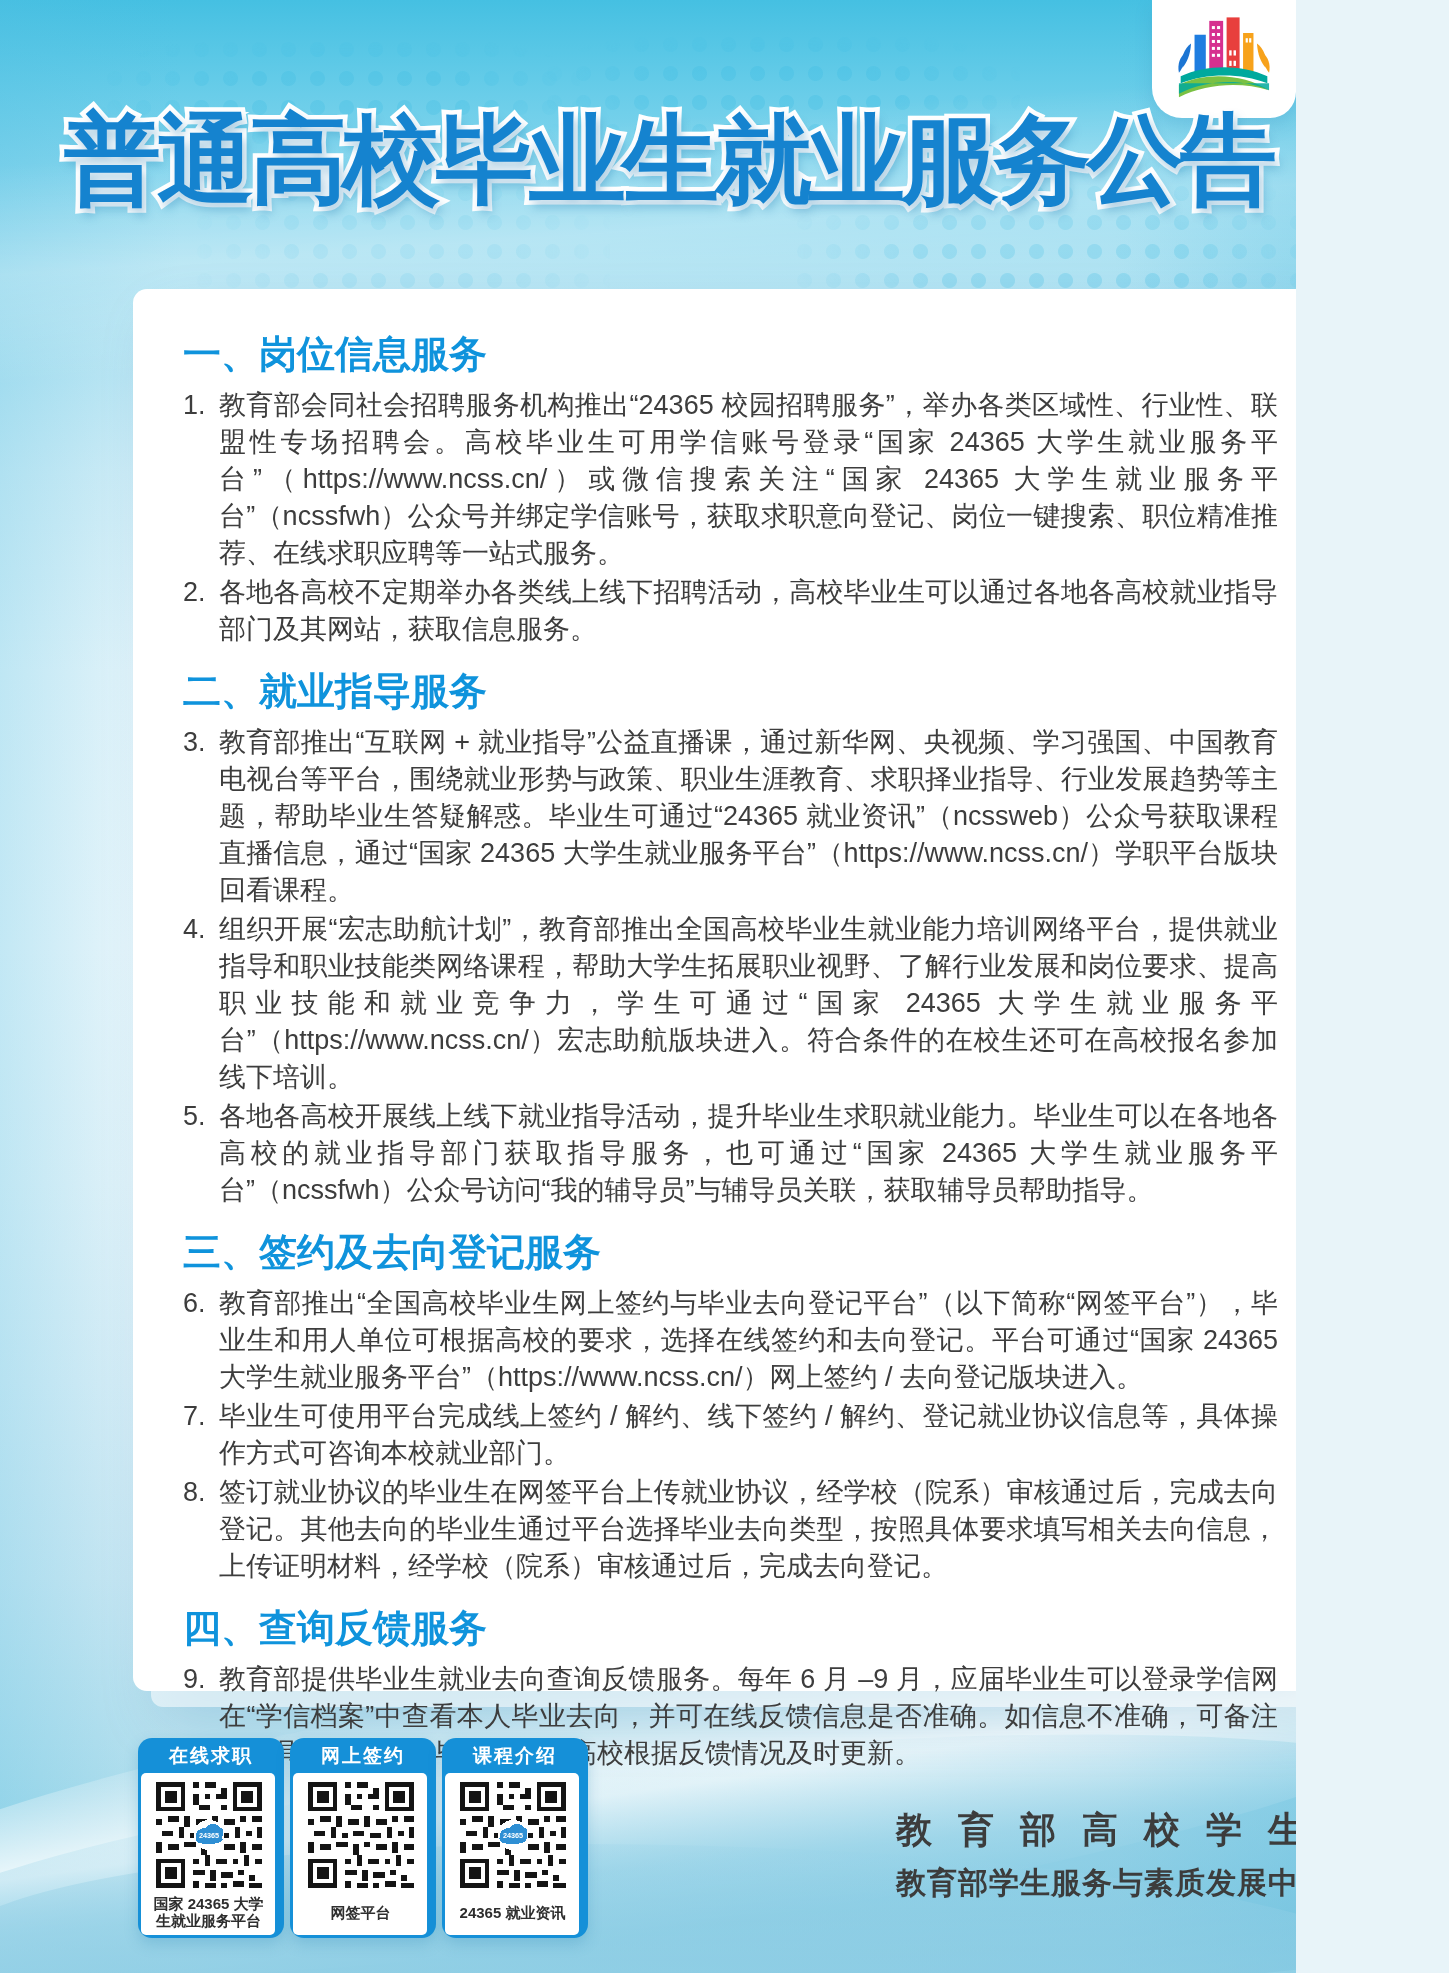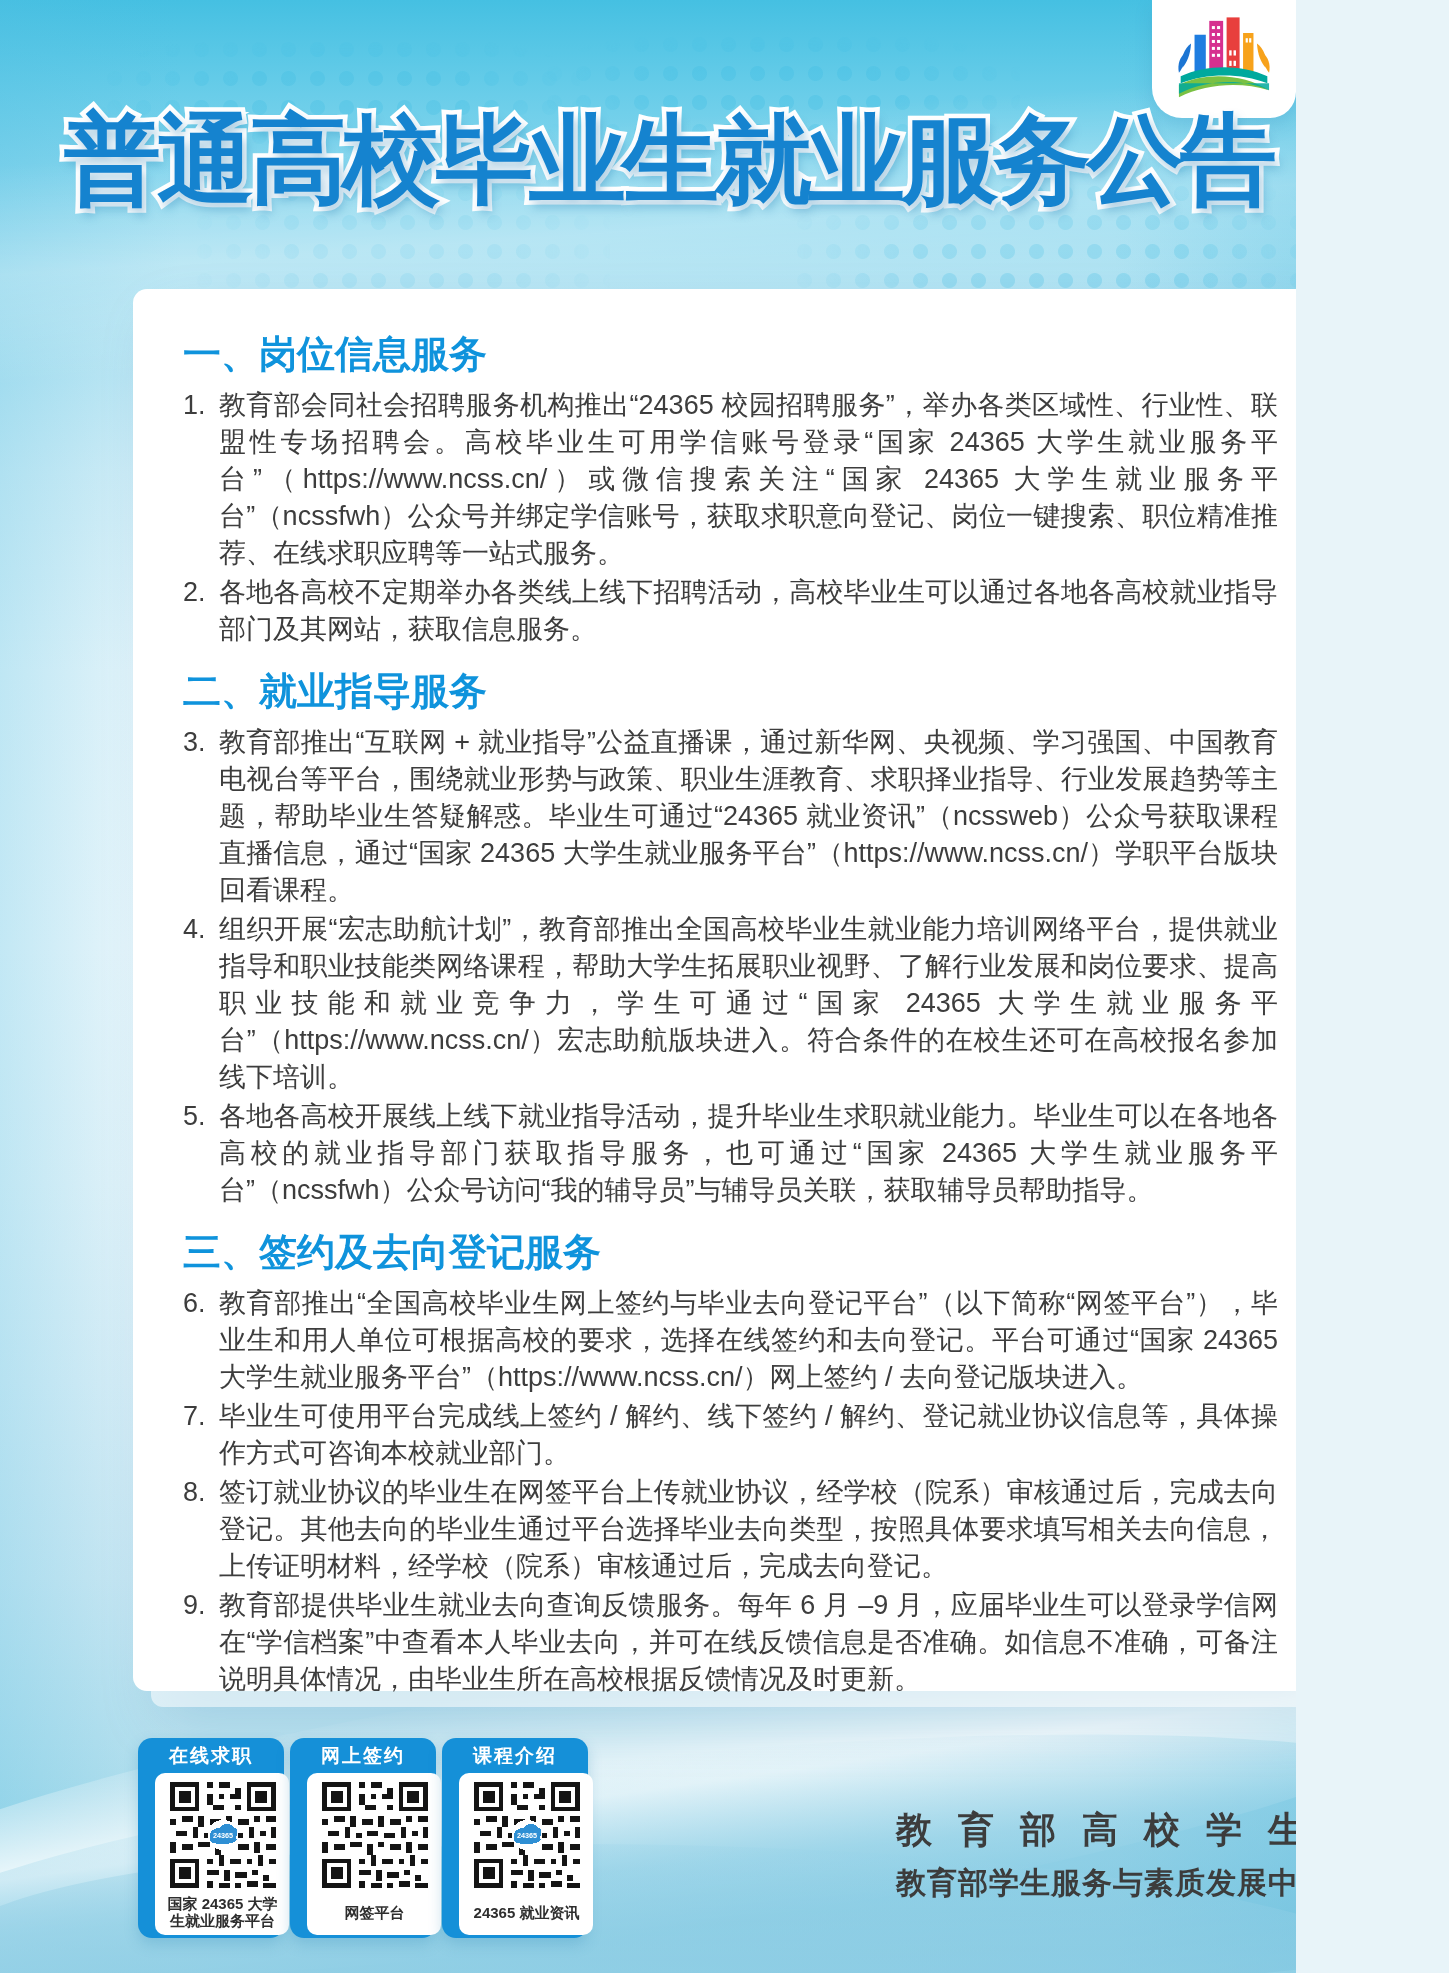--- a/index.html
+++ b/index.html
@@ -63,22 +63,22 @@
   .item{display:flex;margin:0 0 2px 0;}
   .item .num{flex:0 0 36px;font-size:27px;line-height:37px;color:#3d3d3d;font-weight:400;}
   .item .txt{flex:1;font-size:27px;line-height:37px;color:#3d3d3d;
     text-align:justify;text-justify:inter-ideograph;margin:0;}
   
   .qr-row{position:absolute;left:138px;top:1738px;display:flex;gap:6px;}
   .qr-card{width:140px;background:#1590d8;border-radius:14px;padding:0 3px 3px 3px;
     box-shadow:0 6px 14px rgba(40,130,180,.25);}
   .qr-tab{height:35px;display:flex;align-items:center;justify-content:center;
     color:#ffffff;font-size:19px;font-weight:700;letter-spacing:2px;}
-  .qr-body{background:#ffffff;border-radius:10px;width:134px;box-sizing:border-box;
-    padding:6px 4px 6px 5px;display:flex;flex-direction:column;align-items:center;margin-left:14px;}
+  .qr-body{background:#ffffff;border-radius:5px;width:134px;box-sizing:border-box;
+    padding:6px 4px 6px 5px;display:flex;flex-direction:column;align-items:center;}
   .qr-box{width:112px;height:112px;}
   .qr-box svg{display:block;width:112px;height:112px;}
   .qr-caption{margin-top:4px;font-size:15px;line-height:17px;font-weight:700;
     color:#2e2e2e;text-align:center;min-height:34px;display:flex;align-items:center;}
   .qr-card.no-badge .qr-badge{display:none;}
   
   .org{position:absolute;left:896px;top:1806px;width:420px;color:#3c3c3c;}
   .org-line1{font-size:36px;font-weight:900;letter-spacing:26px;white-space:nowrap;}
   .org-line2{font-size:30px;font-weight:700;margin-top:8px;letter-spacing:1px;white-space:nowrap;}
 </style>
@@ -175,20 +175,21 @@
         <span class="num">7.</span>
         <p class="txt">毕业生可使用平台完成线上签约 / 解约、线下签约 / 解约、登记就业协议信息等，具体操作方式可咨询本校就业部门。</p>
       </div>
       <div class="item">
         <span class="num">8.</span>
         <p class="txt">签订就业协议的毕业生在网签平台上传就业协议，经学校（院系）审核通过后，完成去向登记。其他去向的毕业生通过平台选择毕业去向类型，按照具体要求填写相关去向信息，上传证明材料，经学校（院系）审核通过后，完成去向登记。</p>
       </div>
     </div>
 
     <div class="sec">
+      <div class="sec-heading">四、查询反馈服务</div>
       <div class="item">
         <span class="num">9.</span>
         <p class="txt">教育部提供毕业生就业去向查询反馈服务。每年 6 月 –9 月，应届毕业生可以登录学信网在“学信档案”中查看本人毕业去向，并可在线反馈信息是否准确。如信息不准确，可备注说明具体情况，由毕业生所在高校根据反馈情况及时更新。</p>
       </div>
     </div>
 
   </div>
 
   <div class="qr-row">
     <div class="qr-card">

